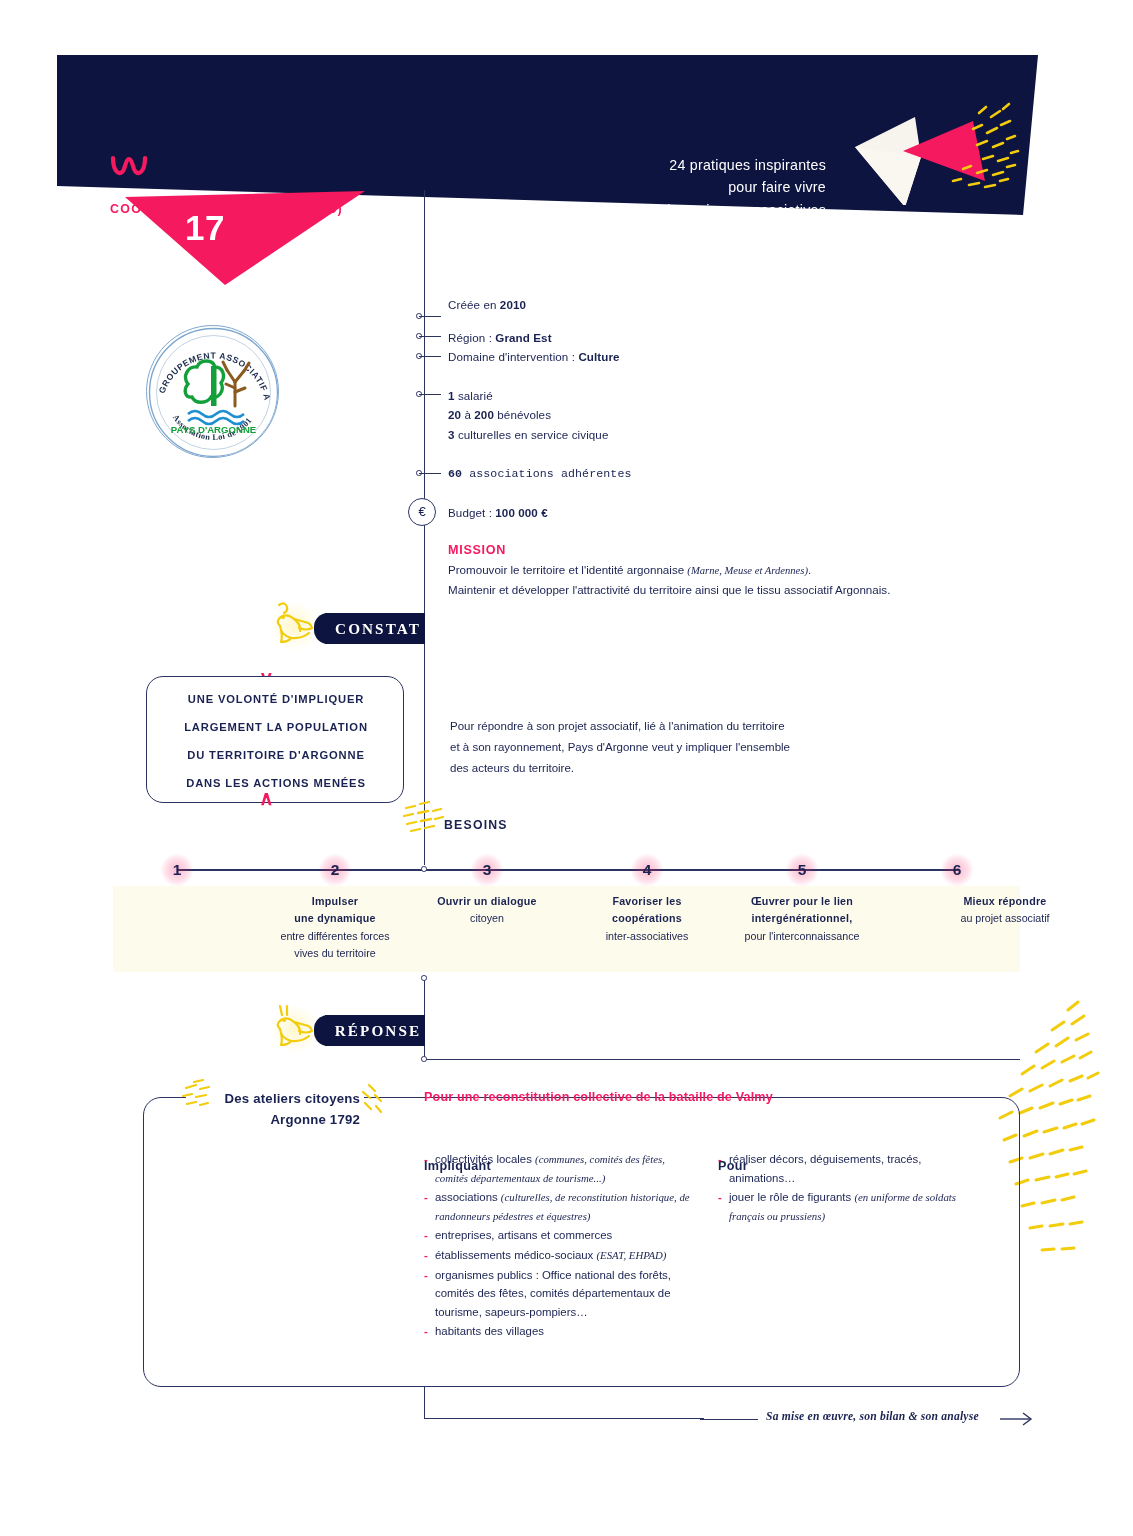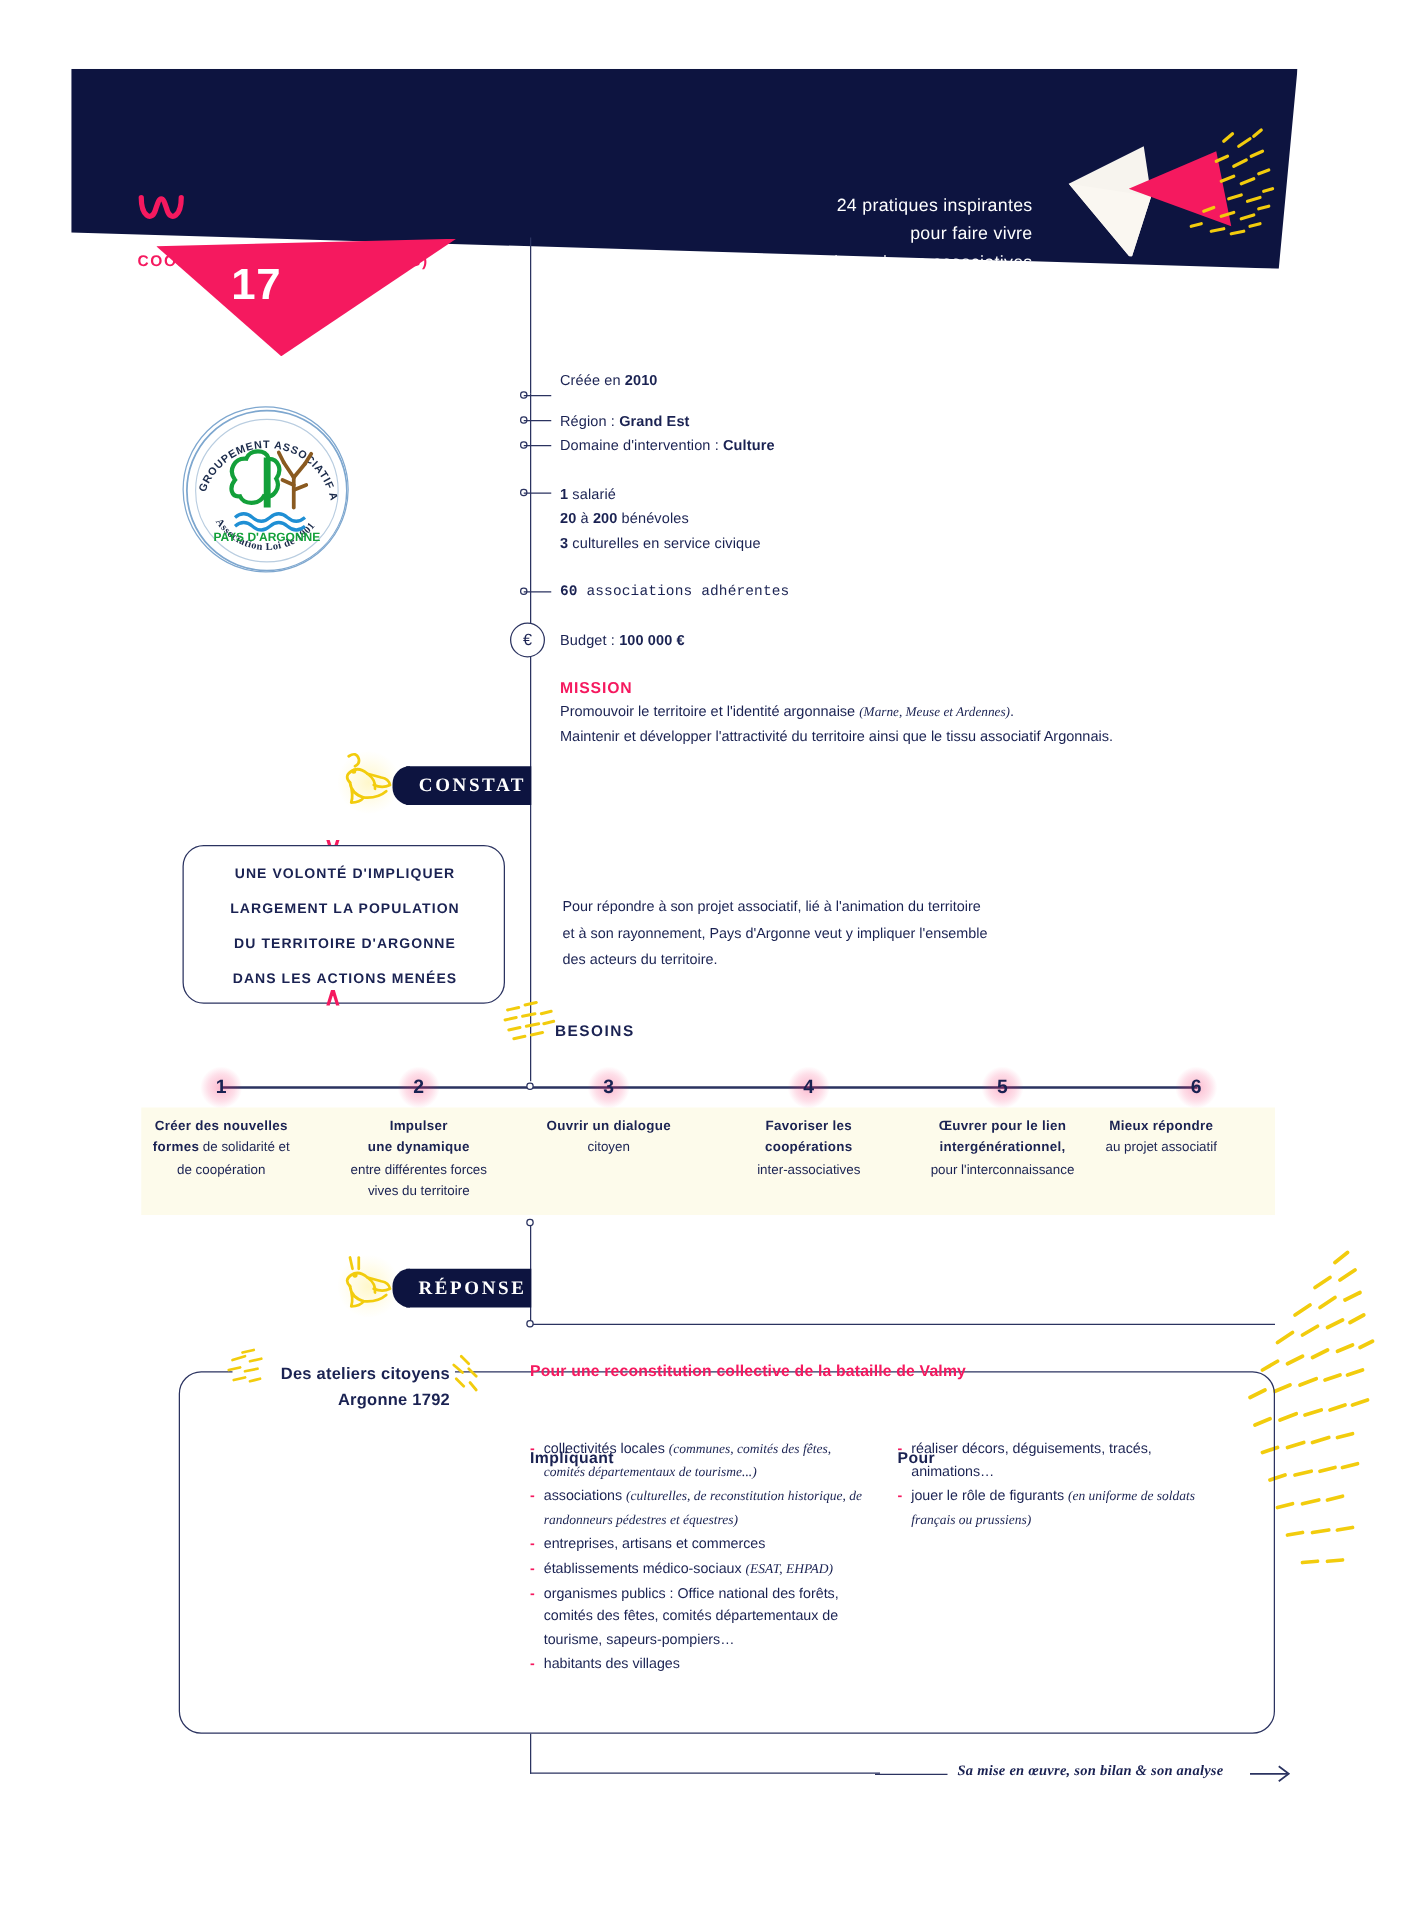--- a/index.html
+++ b/index.html
@@ -436,36 +436,33 @@
   <div id="besoins-axis"></div>
   <div class="axis-dot" style="left:421px; top:866px;"></div>
 
   <div class="need-num" style="left:160px;"><div class="blob"></div><span>1</span></div>
   <div class="need-num" style="left:318px;"><div class="blob"></div><span>2</span></div>
   <div class="need-num" style="left:470px;"><div class="blob"></div><span>3</span></div>
   <div class="need-num" style="left:630px;"><div class="blob"></div><span>4</span></div>
   <div class="need-num" style="left:785px;"><div class="blob"></div><span>5</span></div>
   <div class="need-num" style="left:940px;"><div class="blob"></div><span>6</span></div>
 
-  <div class="need-text" style="left:103px;">
-    <b>Créer des nouvelles</b><br><b>formes</b> de solidarité et<br>de coopération
-  </div>
   <div class="need-text" style="left:261px;">
     <b>Impulser</b><br><b>une dynamique</b><br>entre différentes forces<br>vives du territoire
   </div>
   <div class="need-text" style="left:413px;">
     <b>Ouvrir un dialogue</b><br>citoyen
   </div>
   <div class="need-text" style="left:573px;">
     <b>Favoriser les</b><br><b>coopérations</b><br>inter-associatives
   </div>
   <div class="need-text" style="left:728px;">
     <b>Œuvrer pour le lien</b><br><b>intergénérationnel,</b><br>pour l'interconnaissance
   </div>
-  <div class="need-text" style="left:855px;">
+  <div class="need-text" style="left:931px;">
     <b>Mieux répondre</b><br>au projet associatif
   </div>
 
   <div class="dove-wrap" style="left:266px; top:1000px;">
     <div class="dove-glow"></div>
     <svg width="58" height="58" viewBox="0 0 58 58" aria-hidden="true" style="position:absolute;left:0;top:0;">
       <g fill="none" stroke="#f2cc0d" stroke-width="2.2" stroke-linecap="round" stroke-linejoin="round">
         <line x1="14" y1="6" x2="16" y2="15"></line>
         <line x1="21" y1="6" x2="21" y2="15"></line>
         <circle cx="18" cy="20" r="1" fill="#f2cc0d"></circle>

